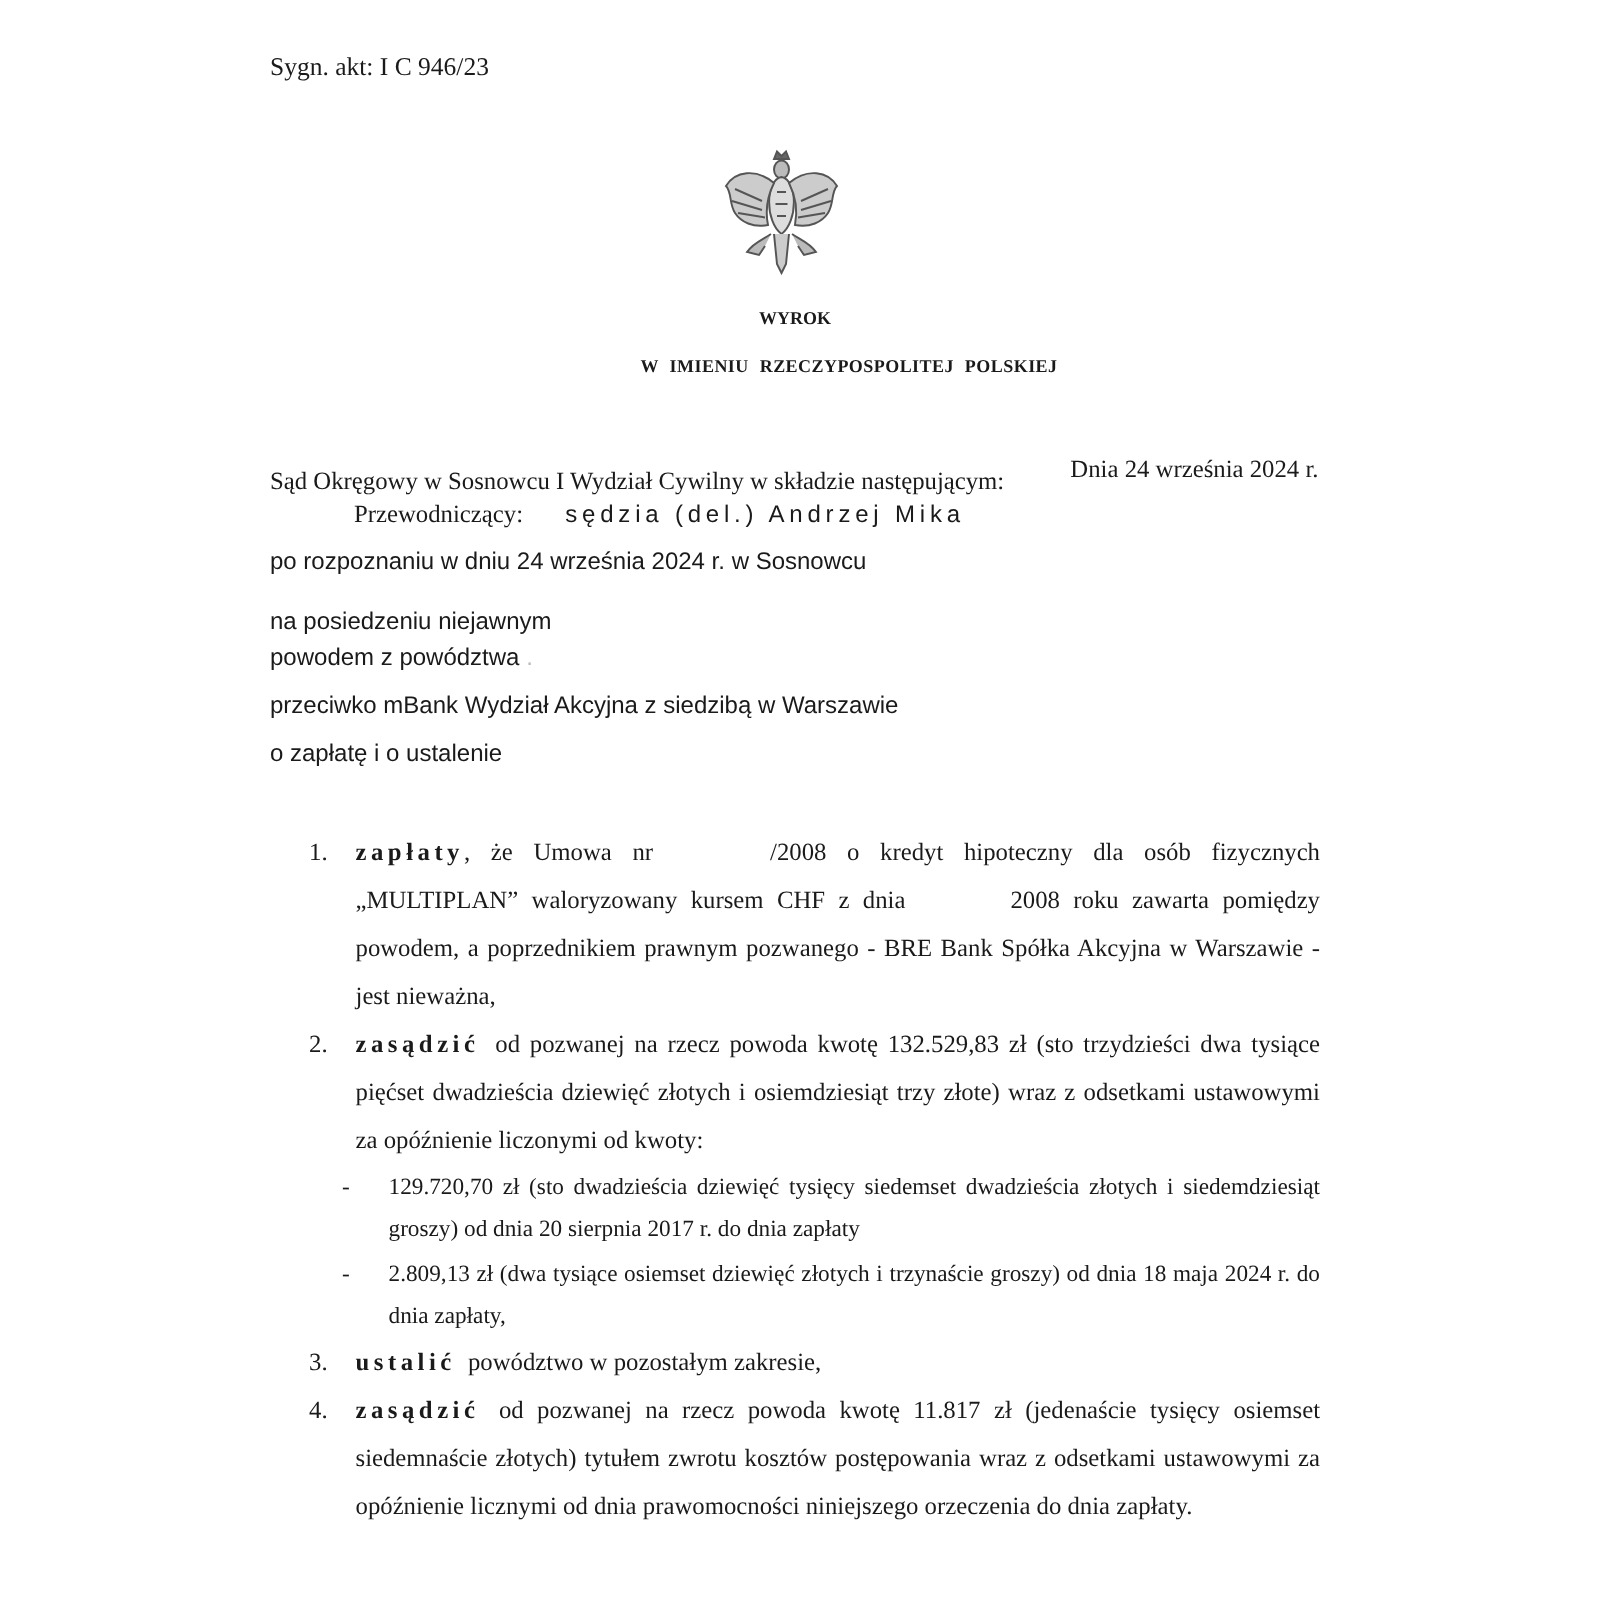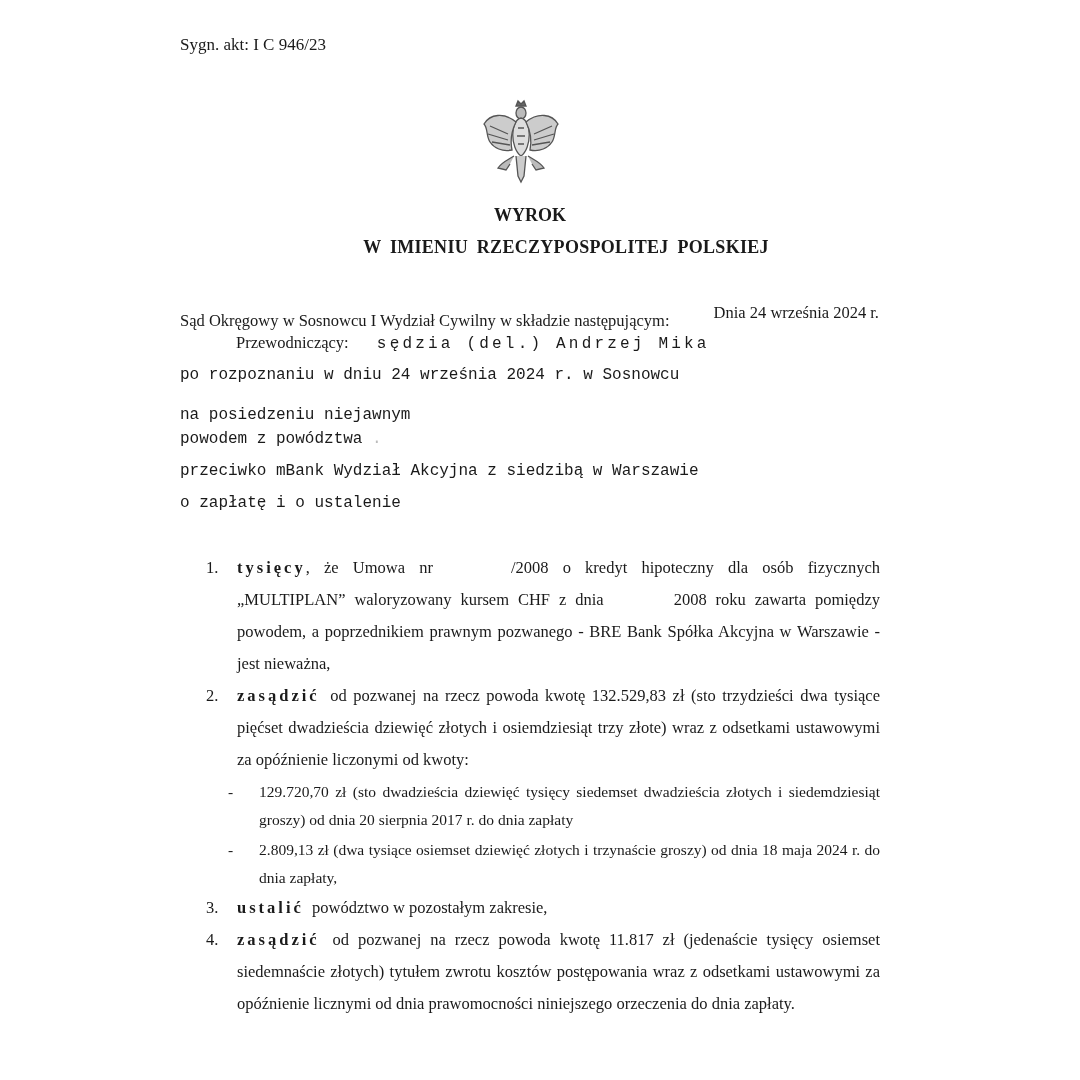--- a/index.html
+++ b/index.html
@@ -1,26 +1,26 @@
 <!DOCTYPE html>
 <html><head>
 <meta charset="utf-8">
 <style>
   html, body { margin: 0; padding: 0; background: #ffffff; }
   body { width: 1080px; height: 1080px; position: relative; overflow: hidden;
          font-family: "Liberation Serif", serif; color: #1a1a1a; }
   .abs { position: absolute; white-space: nowrap; }
   .sygn { left: 180px; top: 22px; font-size: 17px; font-weight: normal; margin-top: 13px; }
   .eagle { left: 480px; top: 98px; width: 82px; height: 90px; }
-  .title { left: 0; width: 1060px; text-align: center; font-weight: bold; font-size: 18px; }
+  .title { left: 0; width: 1060px; text-align: center; font-weight: bold; font-size: 12px; }
   .t1 { top: 205px; }
   .t2 { top: 237px; letter-spacing: 0.3px; word-spacing: 4px; margin-left: 36px; }
   .date { right: 201px; top: 269px; font-size: 16.5px; margin-top: 34px; }
   .line { left: 180px; font-size: 16.5px; }
-  .sans { font-family: Liberation Mono, monospace; font-size: 16px; text-align: right; }
+  .sans { font-family: Liberation Sans, sans-serif; font-size: 16px; text-align: right; }
   .spaced { letter-spacing: 3.2px; }
   .list { position: absolute; left: 206px; width: 674px; top: 552px; font-size: 16.5px; }
   .item { position: relative; padding-left: 31px; line-height: 32px; text-align: justify; }
   .num { position: absolute; left: 0; top: 0; }
   .verb { font-weight: bold; letter-spacing: 3px; margin-right: 4px; }
   .sub { position: relative; padding-left: 53px; line-height: 28px; font-size: 15.5px; text-align: justify; margin-top: 2px; }
   .dash { position: absolute; left: 22px; top: 0; }
   .gap { display: inline-block; width: 78px; }
   .gap2 { display: inline-block; width: 70px; }
   .dot { color: #bbb; }
@@ -60,21 +60,21 @@
 <div class="abs line sans" style="top:430px">
   <span>powodem z powództwa</span>
   <span class="dot">.</span>
 </div>
 <div class="abs line sans" style="top:462px">przeciwko  mBank Wydział Akcyjna z siedzibą w Warszawie</div>
 <div class="abs line sans" style="top:494px">o zapłatę i o ustalenie</div>
 
 <div class="list">
   <div class="item">
     <span class="num">1.</span>
-    <span class="verb" style="margin-right:0">tysięcy</span><span>, że Umowa nr</span><span class="gap"></span><span>/2008 o kredyt hipoteczny dla osób fizycznych „MULTIPLAN” waloryzowany kursem CHF z dnia</span><span class="gap2"></span><span>2008 roku zawarta pomiędzy powodem, a poprzednikiem prawnym pozwanego - BRE Bank Spółka Akcyjna w Warszawie - jest nieważna,</span>
+    <span class="verb" style="margin-right:0">zapłaty</span><span>, że Umowa nr</span><span class="gap"></span><span>/2008 o kredyt hipoteczny dla osób fizycznych „MULTIPLAN” waloryzowany kursem CHF z dnia</span><span class="gap2"></span><span>2008 roku zawarta pomiędzy powodem, a poprzednikiem prawnym pozwanego - BRE Bank Spółka Akcyjna w Warszawie - jest nieważna,</span>
   </div>
   <div class="item">
     <span class="num">2.</span>
     <span class="verb">zasądzić</span>
     <span>od pozwanej na rzecz powoda kwotę  132.529,83 zł (sto trzydzieści dwa tysiące pięćset dwadzieścia dziewięć złotych i osiemdziesiąt trzy złote) wraz z odsetkami ustawowymi za opóźnienie liczonymi od kwoty:</span>
   </div>
   <div class="sub">
     <span class="dash">-</span>
     <span>129.720,70 zł (sto dwadzieścia dziewięć tysięcy siedemset dwadzieścia złotych i siedemdziesiąt groszy)  od dnia 20 sierpnia 2017 r. do dnia zapłaty</span>
   </div>

